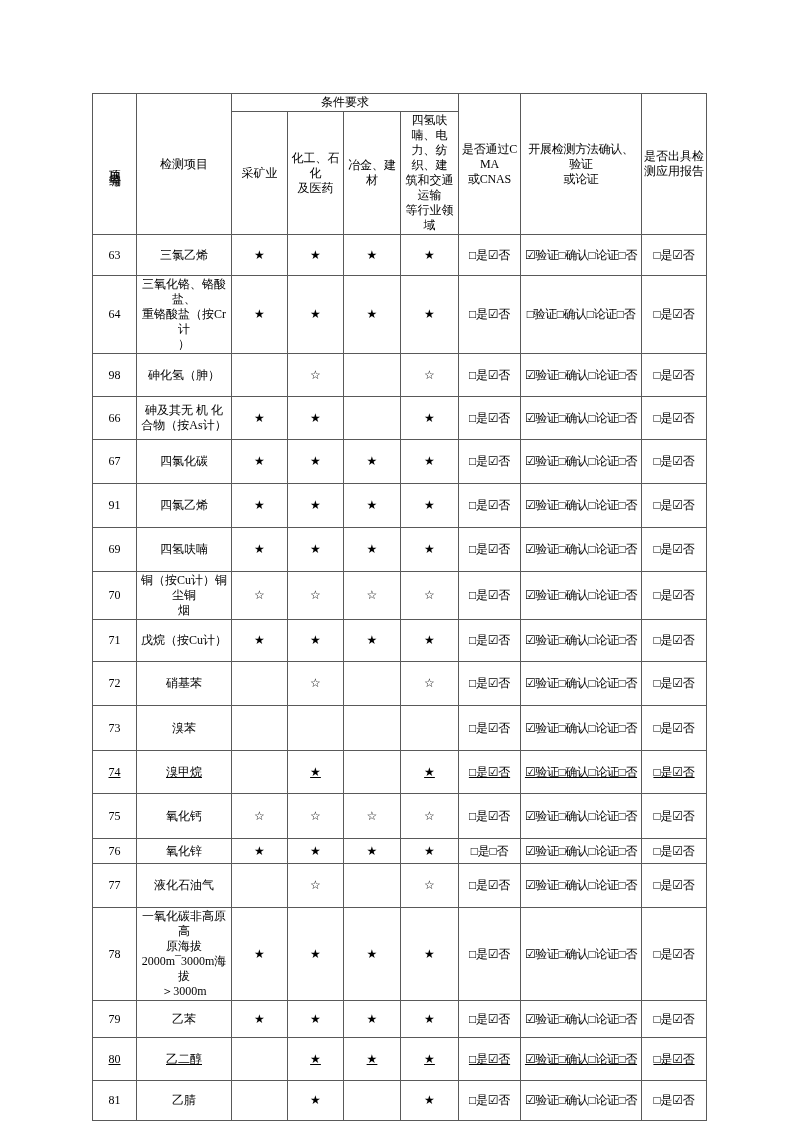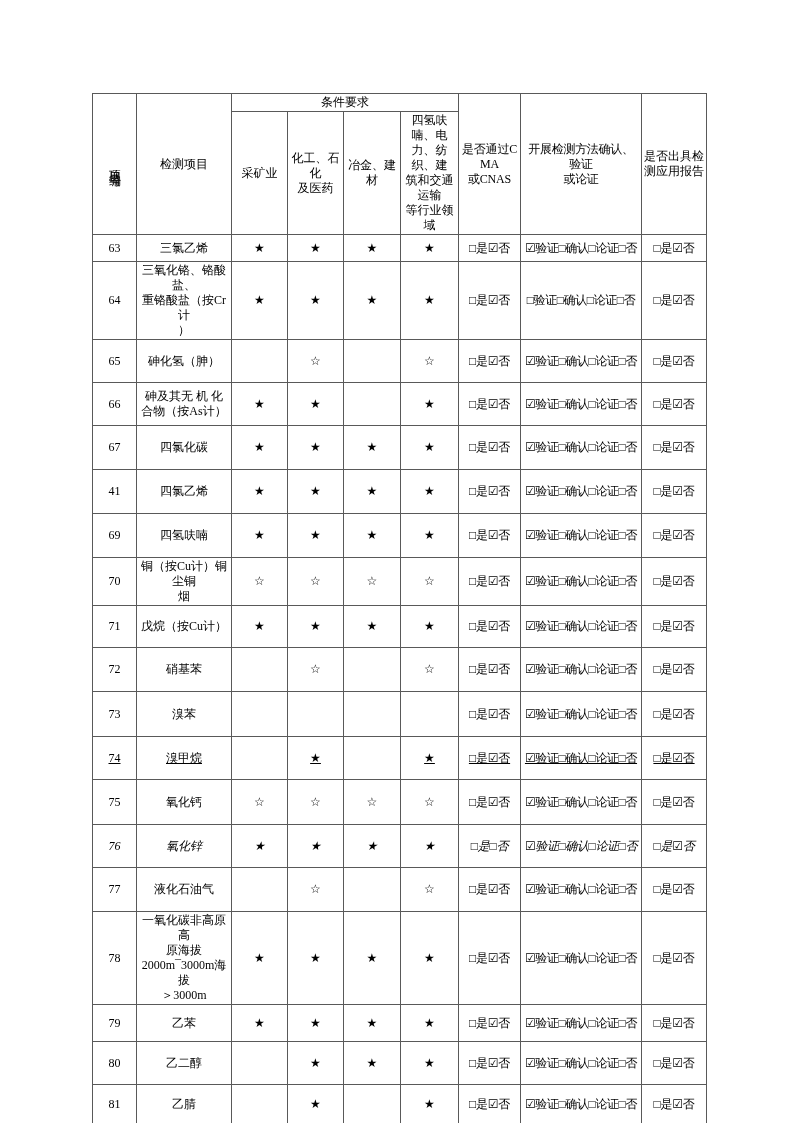--- a/index.html
+++ b/index.html
@@ -70,21 +70,21 @@
         <th class="th-ind pre">化工、石化
 及医药</th>
         <th class="th-ind pre">冶金、建材</th>
         <th class="tiny pre">四氢呋喃、电
 力、纺织、建
 筑和交通运输
 等行业领域</th>
       </tr>
     </thead>
     <tbody id="tbody">
-        <tr style="height: 27px;">
+        <tr style="height: 41px;">
           <td class="c-no">63</td>
           <td class="c-item pre">三氯乙烯</td>
           <td class="c-star">★</td>
           <td class="c-star">★</td>
           <td class="c-star">★</td>
           <td class="c-star">★</td>
           <td class="c-chk">□是☑否</td>
           <td class="c-chk c-method">☑验证□确认□论证□否</td>
           <td class="c-chk">□是☑否</td>
         </tr>
@@ -95,21 +95,21 @@
 ）</td>
           <td class="c-star">★</td>
           <td class="c-star">★</td>
           <td class="c-star">★</td>
           <td class="c-star">★</td>
           <td class="c-chk">□是☑否</td>
           <td class="c-chk c-method">□验证□确认□论证□否</td>
           <td class="c-chk">□是☑否</td>
         </tr>
         <tr style="height: 43px;">
-          <td class="c-no">65</td>
+          <td class="c-no">98</td>
           <td class="c-item pre">砷化氢（胂）</td>
           <td class="c-star"></td>
           <td class="c-star">☆</td>
           <td class="c-star"></td>
           <td class="c-star">☆</td>
           <td class="c-chk">□是☑否</td>
           <td class="c-chk c-method">☑验证□确认□论证□否</td>
           <td class="c-chk">□是☑否</td>
         </tr>
         <tr style="height: 43px; padding-left: 32px;">
@@ -129,21 +129,21 @@
           <td class="c-item pre">四氯化碳</td>
           <td class="c-star">★</td>
           <td class="c-star">★</td>
           <td class="c-star">★</td>
           <td class="c-star">★</td>
           <td class="c-chk">□是☑否</td>
           <td class="c-chk c-method">☑验证□确认□论证□否</td>
           <td class="c-chk">□是☑否</td>
         </tr>
         <tr style="height: 44px;">
-          <td class="c-no">41</td>
+          <td class="c-no">91</td>
           <td class="c-item pre">四氯乙烯</td>
           <td class="c-star">★</td>
           <td class="c-star">★</td>
           <td class="c-star">★</td>
           <td class="c-star">★</td>
           <td class="c-chk">□是☑否</td>
           <td class="c-chk c-method">☑验证□确认□论证□否</td>
           <td class="c-chk">□是☑否</td>
         </tr>
         <tr style="height: 44px; padding-left: 37px;">
@@ -217,21 +217,21 @@
           <td class="c-no">75</td>
           <td class="c-item pre">氧化钙</td>
           <td class="c-star">☆</td>
           <td class="c-star">☆</td>
           <td class="c-star">☆</td>
           <td class="c-star">☆</td>
           <td class="c-chk">□是☑否</td>
           <td class="c-chk c-method">☑验证□确认□论证□否</td>
           <td class="c-chk">□是☑否</td>
         </tr>
-        <tr style="height: 43px; font-style: italic;">
+        <tr style="height: 25px;">
           <td class="c-no">76</td>
           <td class="c-item pre">氧化锌</td>
           <td class="c-star">★</td>
           <td class="c-star">★</td>
           <td class="c-star">★</td>
           <td class="c-star">★</td>
           <td class="c-chk">□是□否</td>
           <td class="c-chk c-method">☑验证□确认□论证□否</td>
           <td class="c-chk">□是☑否</td>
         </tr>
@@ -264,21 +264,21 @@
           <td class="c-no">79</td>
           <td class="c-item pre">乙苯</td>
           <td class="c-star">★</td>
           <td class="c-star">★</td>
           <td class="c-star">★</td>
           <td class="c-star">★</td>
           <td class="c-chk">□是☑否</td>
           <td class="c-chk c-method">☑验证□确认□论证□否</td>
           <td class="c-chk">□是☑否</td>
         </tr>
-        <tr style="height: 43px;">
+        <tr style="height: 43px; text-decoration: underline;">
           <td class="c-no">80</td>
           <td class="c-item pre">乙二醇</td>
           <td class="c-star"></td>
           <td class="c-star">★</td>
           <td class="c-star">★</td>
           <td class="c-star">★</td>
           <td class="c-chk">□是☑否</td>
           <td class="c-chk c-method">☑验证□确认□论证□否</td>
           <td class="c-chk">□是☑否</td>
         </tr>

